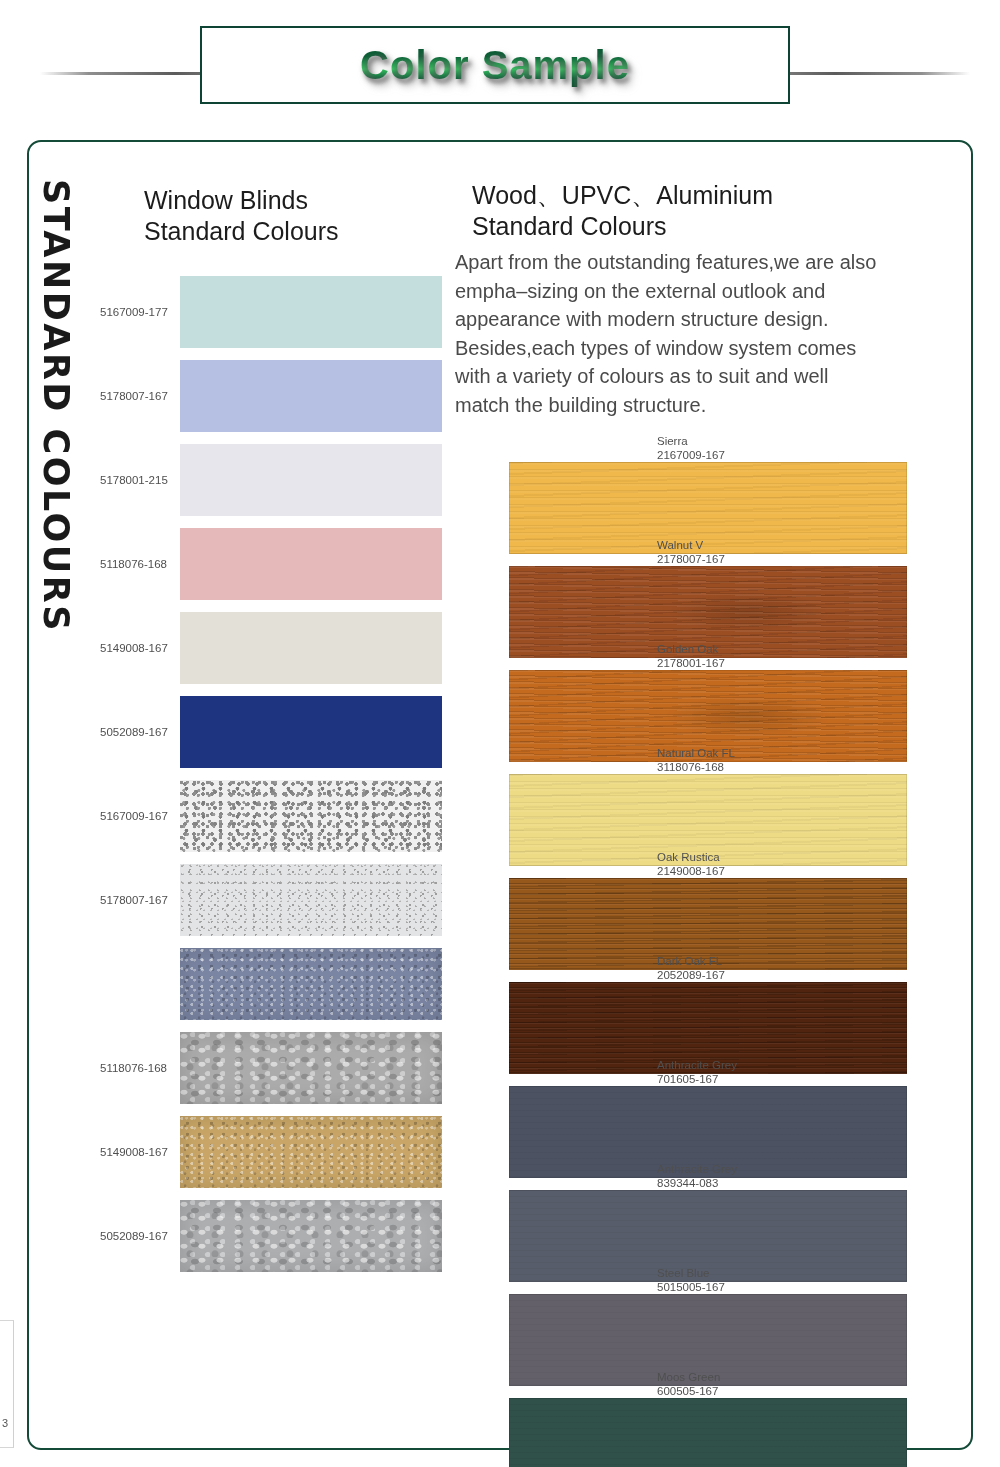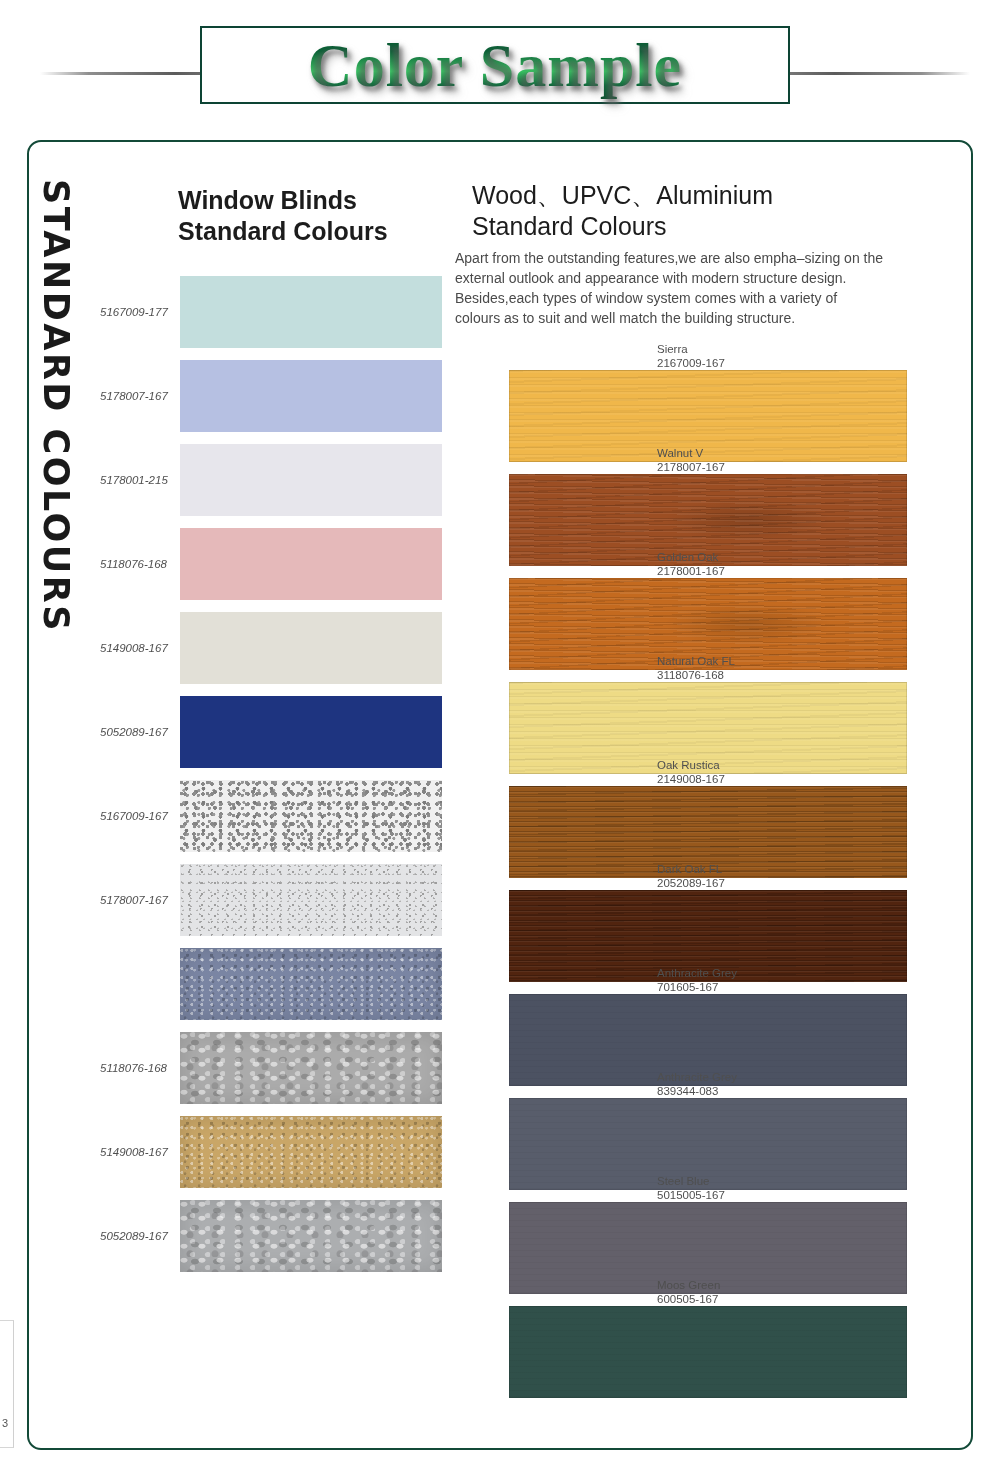--- a/index.html
+++ b/index.html
@@ -34,24 +34,24 @@
     position: absolute;
     left: 200px; top: 26px;
     width: 590px; height: 78px;
     border: 2px solid #0d4434;
     background: #ffffff;
     display: flex;
     align-items: center;
     justify-content: center;
   }
   .title-text {
-    font-size: 62px;
+    font-size: 40px;
     font-weight: bold;
     letter-spacing: 1px;
-    font-family: Liberation Serif, serif;
+    font-family: Liberation Sans, sans-serif;
     background: linear-gradient(to bottom, #0c5d38 0%, #0c5d38 28%, #14건 28%, #2fba5a 60%, #0d6b3c 100%);
     background: linear-gradient(to bottom, #0b5733 0%, #0c6137 30%, #37c562 58%, #0e6b3c 78%, #0b4f2e 100%);
     -webkit-background-clip: text;
     background-clip: text;
     color: transparent;
     -webkit-text-fill-color: transparent;
     text-shadow: 3px 4px 4px rgba(90,90,90,0.55);
     filter: drop-shadow(3px 4px 3px rgba(120,120,120,0.6));
   }
 
@@ -113,26 +113,26 @@
     left: 455px; top: 180px;
     width: 505px;
   }
 
   .col-head {
     font-size: 25px;
     line-height: 1.22;
     color: #1c1c1c;
     font-weight: normal;
   }
-  .col-left .col-head { margin-left: 78px; font-weight: bold; }
+  .col-left .col-head { margin-left: 44px; }
   .col-right .col-head { margin-left: 17px; }
 
   .col-desc {
     margin-top: 7px;
-    font-size: 14px;
+    font-size: 20px;
     line-height: 1.43;
     color: #4a4a4a;
     width: 430px;
   }
 
   
   .sw-row {
     position: relative;
     display: flex;
     align-items: center;
@@ -143,21 +143,21 @@
     line-height: 1.22;
     white-space: pre-line;
     flex: 0 0 auto;
   }
   .sw-chip {
     flex: 0 0 auto;
     border: 0;
   }
 
   
-  .col-left .sw-row { height: 84px; margin-bottom: 0; font-style: italic; }
+  .col-left .sw-row { height: 84px; margin-bottom: 0; }
   .col-left .sw-label { width: 80px; text-align: left; }
   .col-left .sw-chip { width: 262px; height: 72px; }
 
   
   .col-right .sw-row { height: 104px; flex-direction: column; }
   .col-right .sw-label { width: 101px; text-align: left; }
   .col-right .sw-chip { width: 398px; height: 92px; }
 
   
   .tx-coarse {

